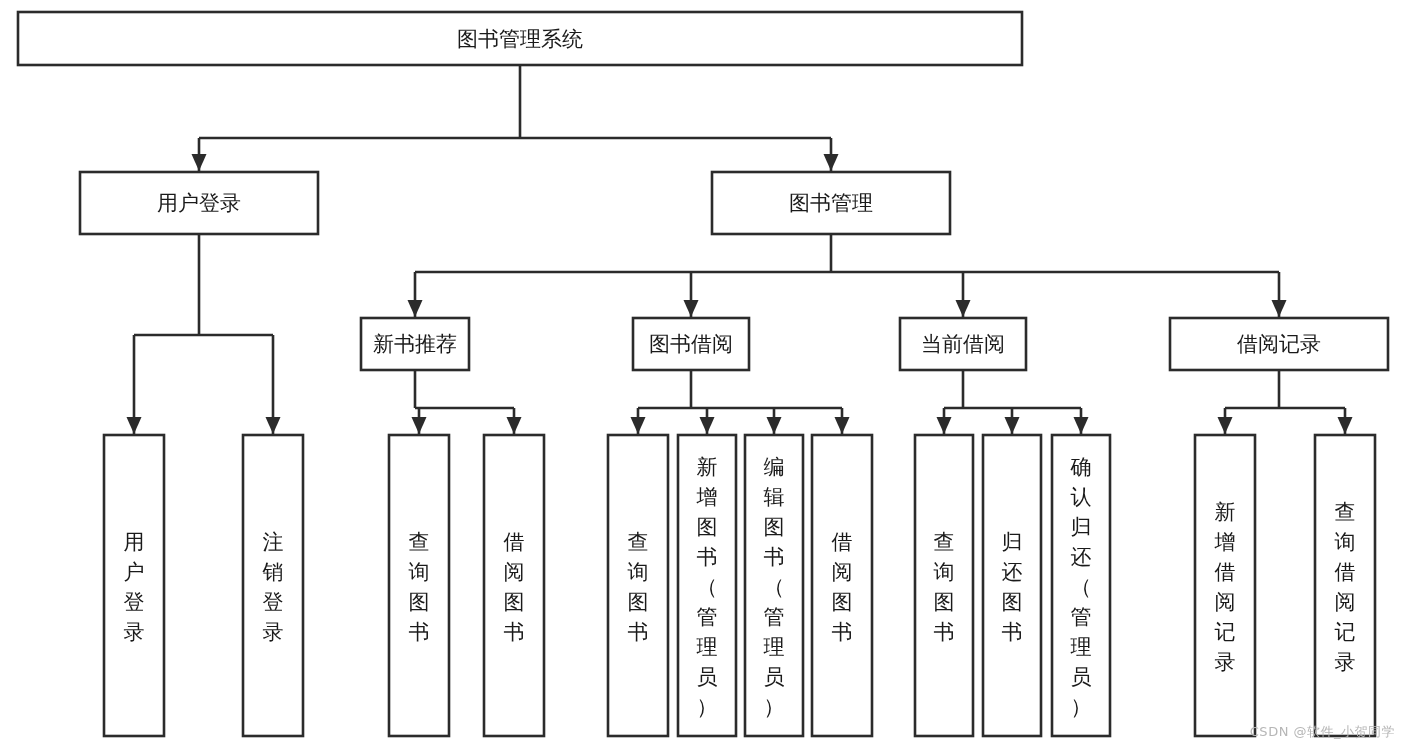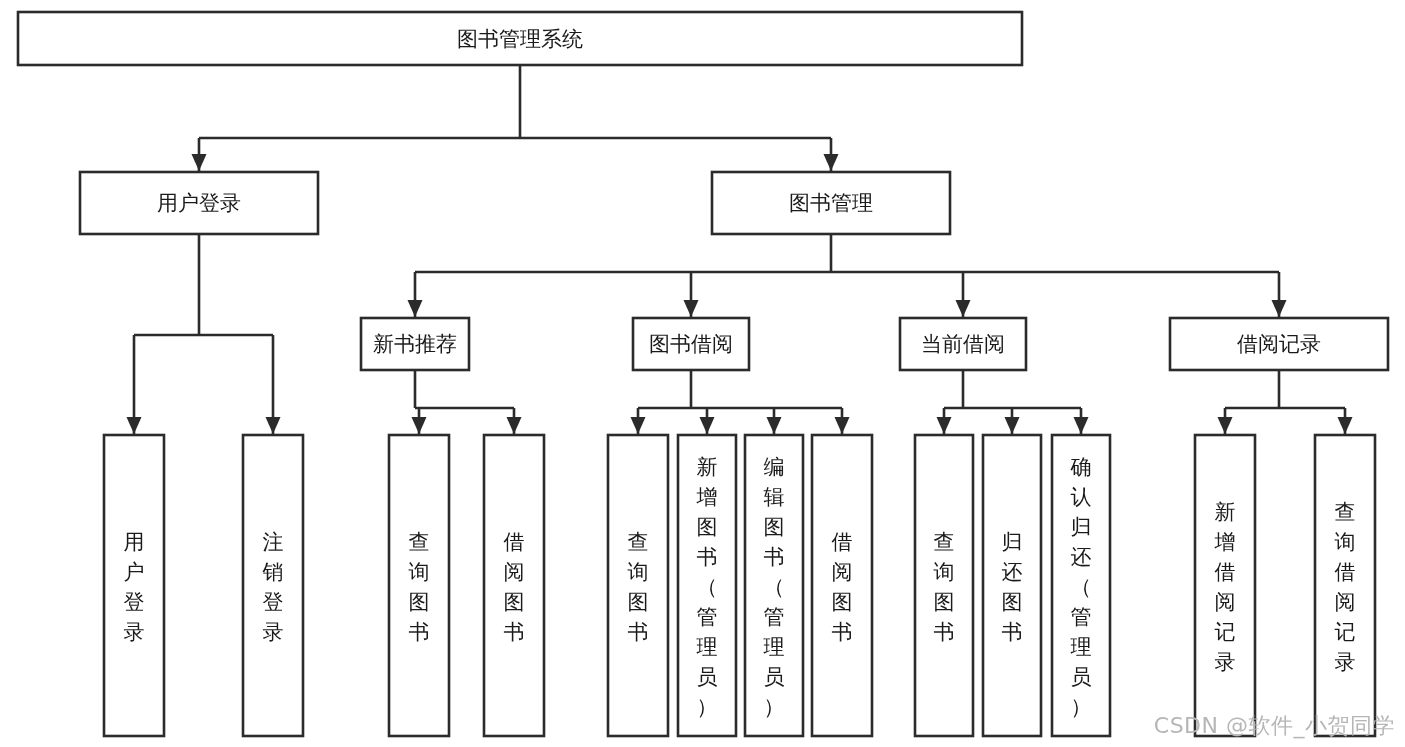--- a/index.html
+++ b/index.html
@@ -52,21 +52,21 @@
   }
   .arrow-head {
     fill: #2b2b2b;
     stroke: none;
   }
   .watermark-text {
     position: absolute;
     right: 10px;
     bottom: 6px;
     font-family: "DejaVu Sans", "Liberation Sans", sans-serif;
-    font-size: 22px;
+    font-size: 13px;
     color: #b6b6b6;
     letter-spacing: 0.5px;
     white-space: nowrap;
     user-select: none;
   }
 </style>
 </head>
 <body>
 
 <div id="diagram-root">

